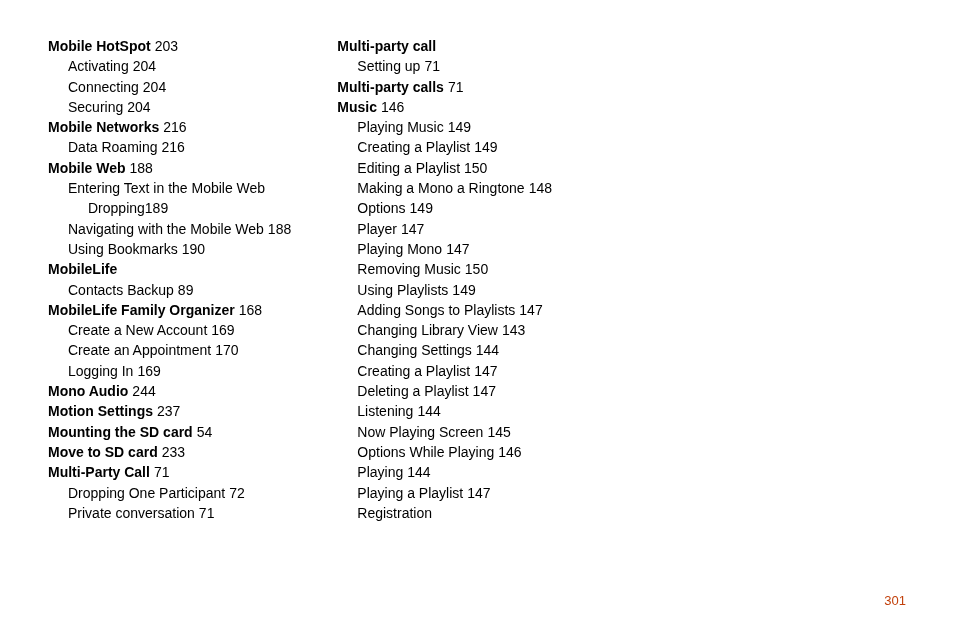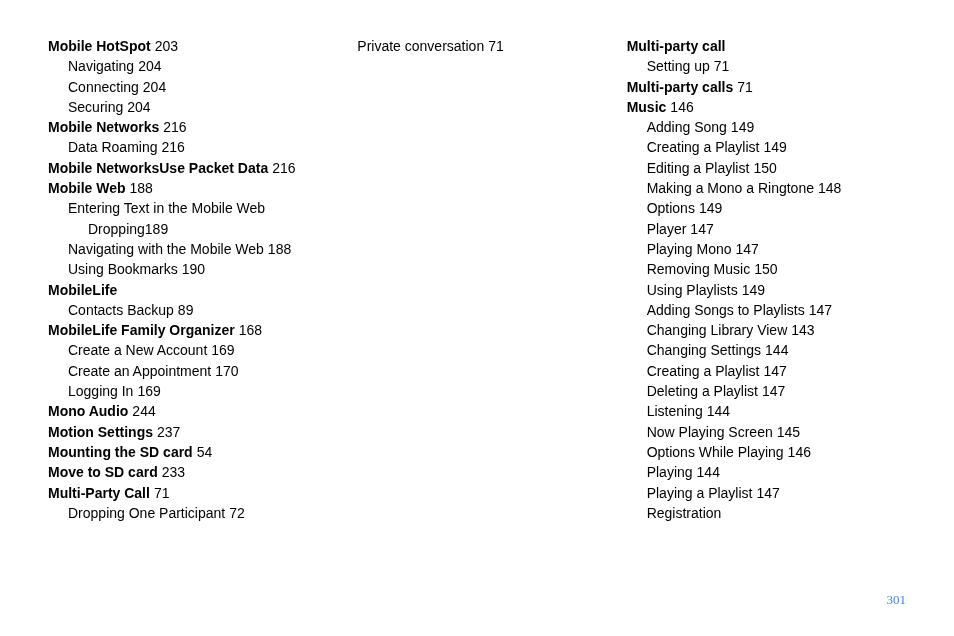--- a/index.html
+++ b/index.html
@@ -29,37 +29,35 @@
   .heading .page-ref { font-weight: 400; margin-left: 4px; }
   .sub { padding-left: 20px; }
   .sub2 { padding-left: 40px; }
   .sub .title { font-weight: 400; }
   .sub .page-ref { font-weight: 400; margin-left: 4px; }
   .footer-page {
     position: absolute;
     right: 48px;
     bottom: 28px;
     font-size: 13px;
-    color: #3b82f6;
-    font-family: Liberation Serif, serif;
+    color: #c2410c;
   }
   .col-break-before { break-before: column; }
 </style>
 </head>
 <body>
 
 <div class="page">
 
   <div class="entry heading"><span class="title">Mobile HotSpot</span><span class="page-ref">203</span></div>
-  <div class="entry sub"><span class="title">Navigating</span><span class="page-ref">204</span></div>
+  <div class="entry sub"><span class="title">Activating</span><span class="page-ref">204</span></div>
   <div class="entry sub"><span class="title">Connecting</span><span class="page-ref">204</span></div>
   <div class="entry sub"><span class="title">Securing</span><span class="page-ref">204</span></div>
   <div class="entry heading"><span class="title">Mobile Networks</span><span class="page-ref">216</span></div>
   <div class="entry sub"><span class="title">Data Roaming</span><span class="page-ref">216</span></div>
-  <div class="entry heading"><span class="title">Mobile NetworksUse Packet Data</span><span class="page-ref">216</span></div>
   <div class="entry heading"><span class="title">Mobile Web</span><span class="page-ref">188</span></div>
   <div class="entry sub"><span class="title">Entering Text in the Mobile Web</span></div>
   <div class="entry sub2"><span class="title">Dropping</span><span class="page-ref">189</span></div>
   <div class="entry sub"><span class="title">Navigating with the Mobile Web</span><span class="page-ref">188</span></div>
   <div class="entry sub"><span class="title">Using Bookmarks</span><span class="page-ref">190</span></div>
   <div class="entry heading"><span class="title">MobileLife</span></div>
   <div class="entry sub"><span class="title">Contacts Backup</span><span class="page-ref">89</span></div>
   <div class="entry heading"><span class="title">MobileLife Family Organizer</span><span class="page-ref">168</span></div>
   <div class="entry sub"><span class="title">Create a New Account</span><span class="page-ref">169</span></div>
   <div class="entry sub"><span class="title">Create an Appointment</span><span class="page-ref">170</span></div>
@@ -69,21 +67,21 @@
   <div class="entry heading"><span class="title">Mounting the SD card</span><span class="page-ref">54</span></div>
   <div class="entry heading"><span class="title">Move to SD card</span><span class="page-ref">233</span></div>
   <div class="entry heading"><span class="title">Multi-Party Call</span><span class="page-ref">71</span></div>
   <div class="entry sub"><span class="title">Dropping One Participant</span><span class="page-ref">72</span></div>
   <div class="entry sub"><span class="title">Private conversation</span><span class="page-ref">71</span></div>
 
   <div class="entry heading col-break-before"><span class="title">Multi-party call</span></div>
   <div class="entry sub"><span class="title">Setting up</span><span class="page-ref">71</span></div>
   <div class="entry heading"><span class="title">Multi-party calls</span><span class="page-ref">71</span></div>
   <div class="entry heading"><span class="title">Music</span><span class="page-ref">146</span></div>
-  <div class="entry sub"><span class="title">Adding Song</span><span class="page-ref">149</span></div>
+  <div class="entry sub"><span class="title">Playing Music</span><span class="page-ref">149</span></div>
   <div class="entry sub"><span class="title">Creating a Playlist</span><span class="page-ref">149</span></div>
   <div class="entry sub"><span class="title">Editing a Playlist</span><span class="page-ref">150</span></div>
   <div class="entry sub"><span class="title">Making a Mono a Ringtone</span><span class="page-ref">148</span></div>
   <div class="entry sub"><span class="title">Options</span><span class="page-ref">149</span></div>
   <div class="entry sub"><span class="title">Player</span><span class="page-ref">147</span></div>
   <div class="entry sub"><span class="title">Playing Mono</span><span class="page-ref">147</span></div>
   <div class="entry sub"><span class="title">Removing Music</span><span class="page-ref">150</span></div>
   <div class="entry sub"><span class="title">Using Playlists</span><span class="page-ref">149</span></div>
   <div class="entry sub"><span class="title">Adding Songs to Playlists</span><span class="page-ref">147</span></div>
   <div class="entry sub"><span class="title">Changing Library View</span><span class="page-ref">143</span></div>

